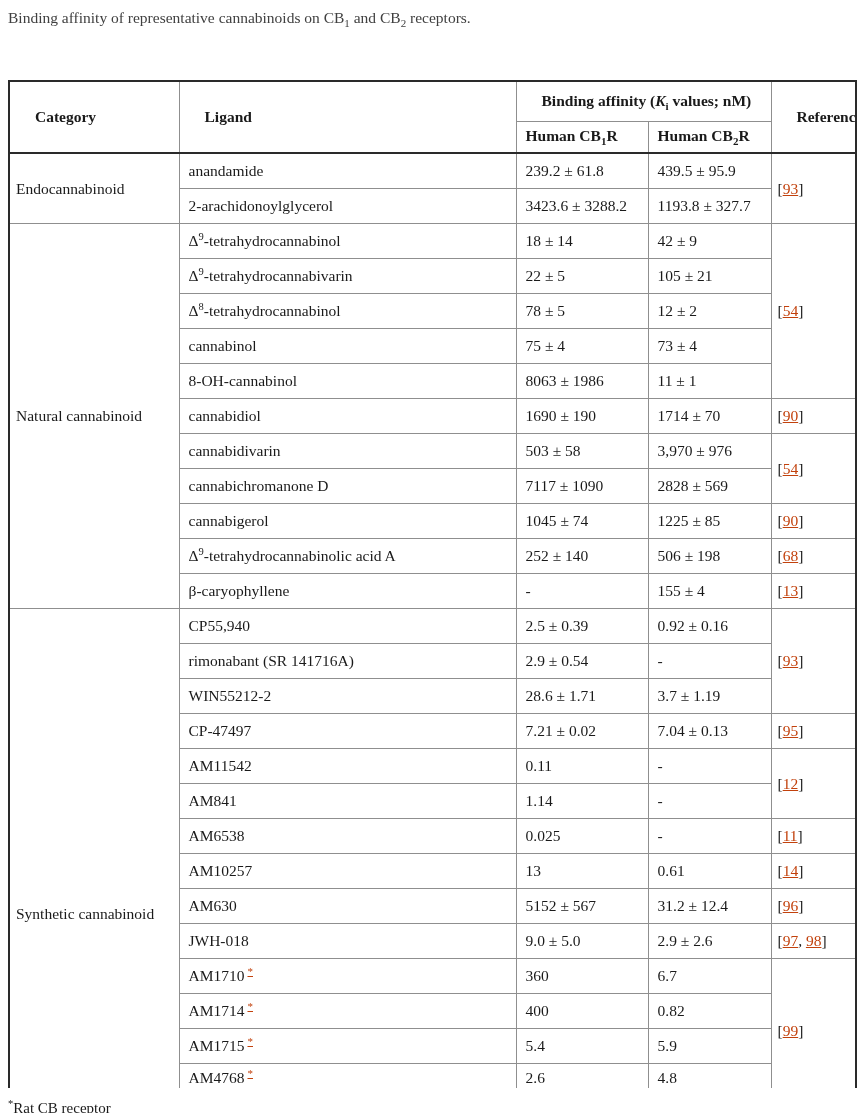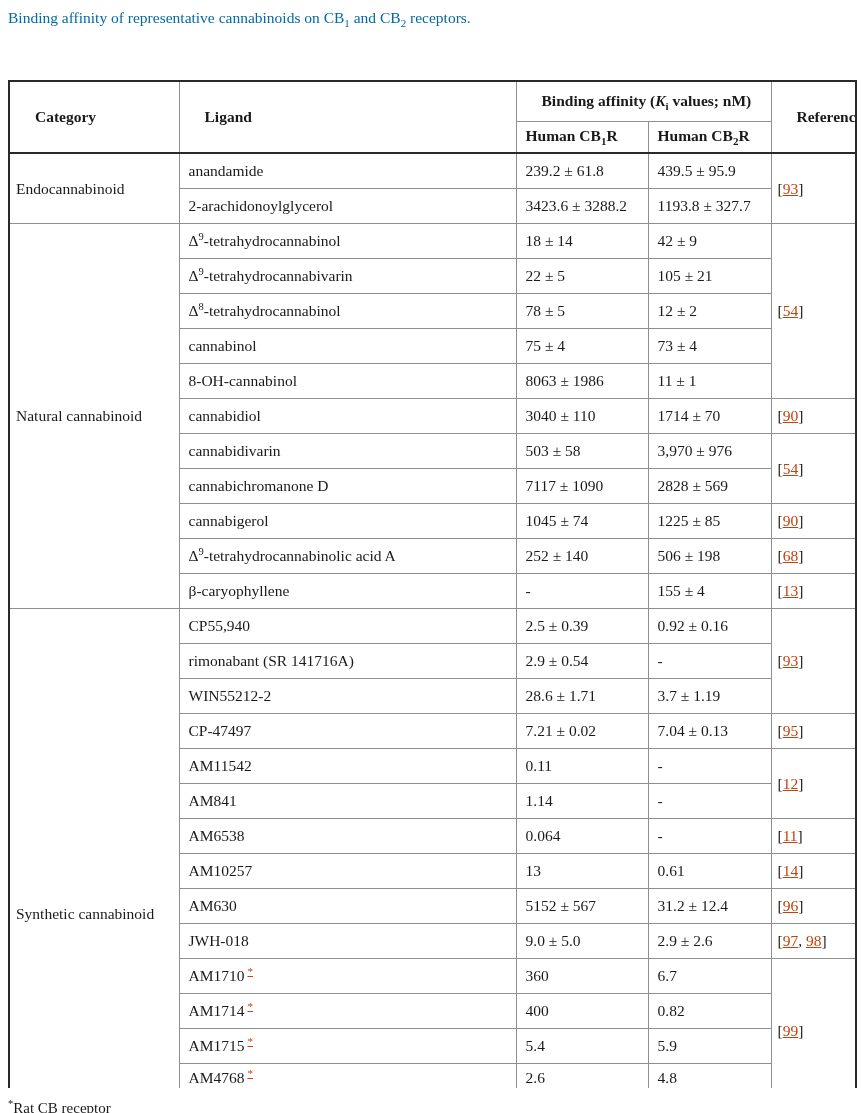--- a/index.html
+++ b/index.html
@@ -11,21 +11,21 @@
     width: 862px;
     height: 1113px;
     overflow: hidden;
     font-family: "Liberation Serif", "DejaVu Serif", serif;
     color: #1a1a1a;
   }
   .page { padding: 8px 0 0 8px; }
 
   .caption {
     font-size: 15.5px;
-    color: #0369a1;
+    color: #404040;
     line-height: 19px;
     font-family: Liberation Serif, serif;
   }
   .caption sub { font-size: 11px; }
 
   .table-clip {
     margin-top: 47px;
     width: 849px;
     height: 1008px;
     overflow: hidden;
@@ -139,21 +139,21 @@
             <td>75 ± 4</td>
             <td>73 ± 4</td>
           </tr>
           <tr>
             <td class="lig-cell"><span>8-OH-cannabinol</span></td>
             <td>8063 ± 1986</td>
             <td>11 ± 1</td>
           </tr>
           <tr>
             <td class="lig-cell"><span>cannabidiol</span></td>
-            <td>3040 ± 110</td>
+            <td>1690 ± 190</td>
             <td>1714 ± 70</td>
             <td class="ref-cell" rowspan="1">[<a>90</a>]</td>
           </tr>
           <tr>
             <td class="lig-cell"><span>cannabidivarin</span></td>
             <td>503 ± 58</td>
             <td>3,970 ± 976</td>
             <td class="ref-cell" rowspan="2">[<a>54</a>]</td>
           </tr>
           <tr>
@@ -208,21 +208,21 @@
             <td>-</td>
             <td class="ref-cell" rowspan="2">[<a>12</a>]</td>
           </tr>
           <tr>
             <td class="lig-cell"><span>AM841</span></td>
             <td>1.14</td>
             <td>-</td>
           </tr>
           <tr>
             <td class="lig-cell"><span>AM6538</span></td>
-            <td>0.064</td>
+            <td>0.025</td>
             <td>-</td>
             <td class="ref-cell" rowspan="1">[<a>11</a>]</td>
           </tr>
           <tr>
             <td class="lig-cell"><span>AM10257</span></td>
             <td>13</td>
             <td>0.61</td>
             <td class="ref-cell" rowspan="1">[<a>14</a>]</td>
           </tr>
           <tr>

